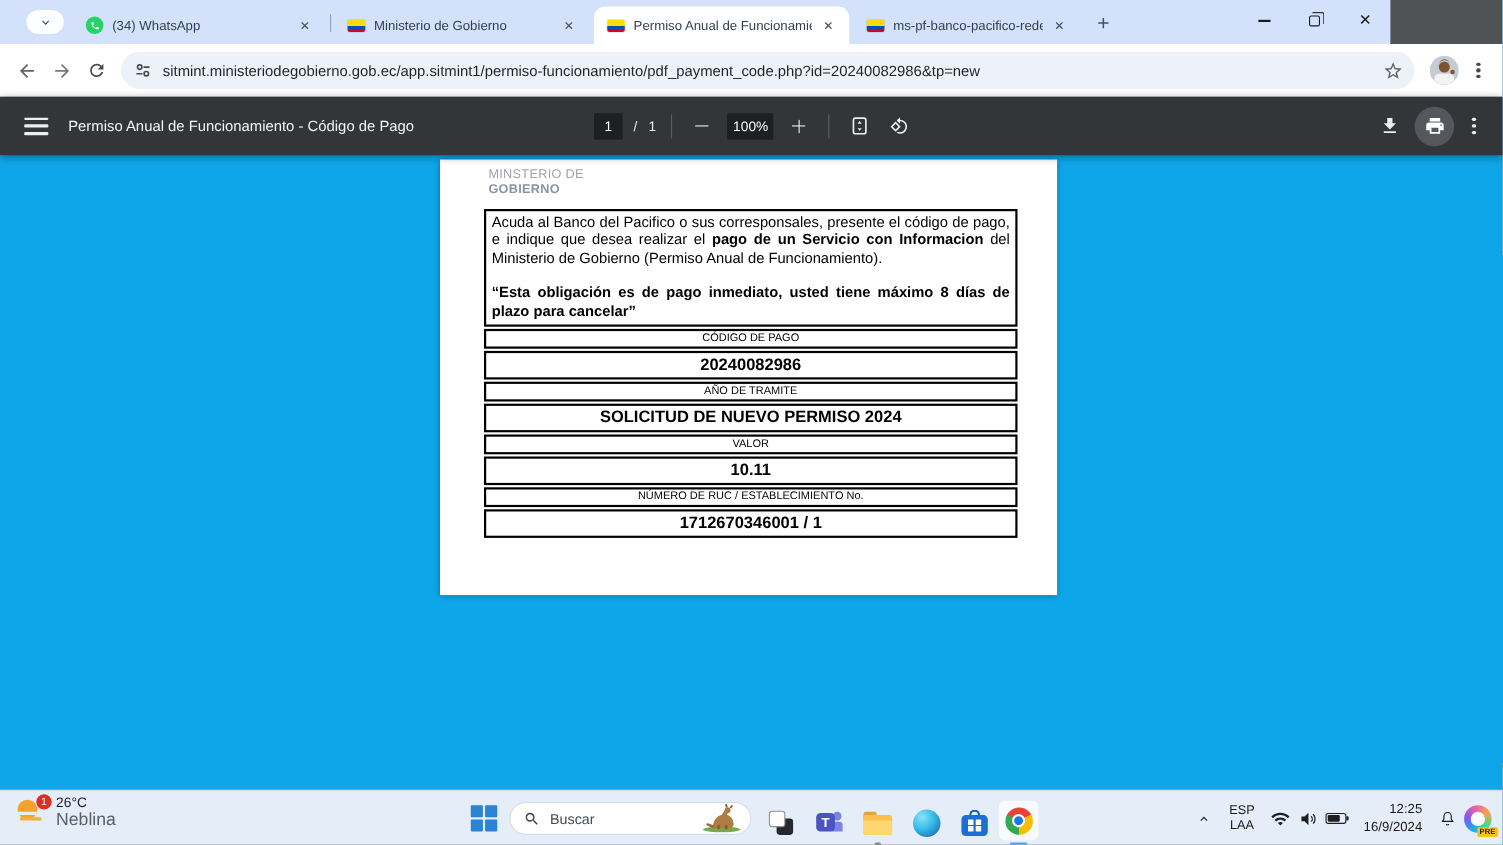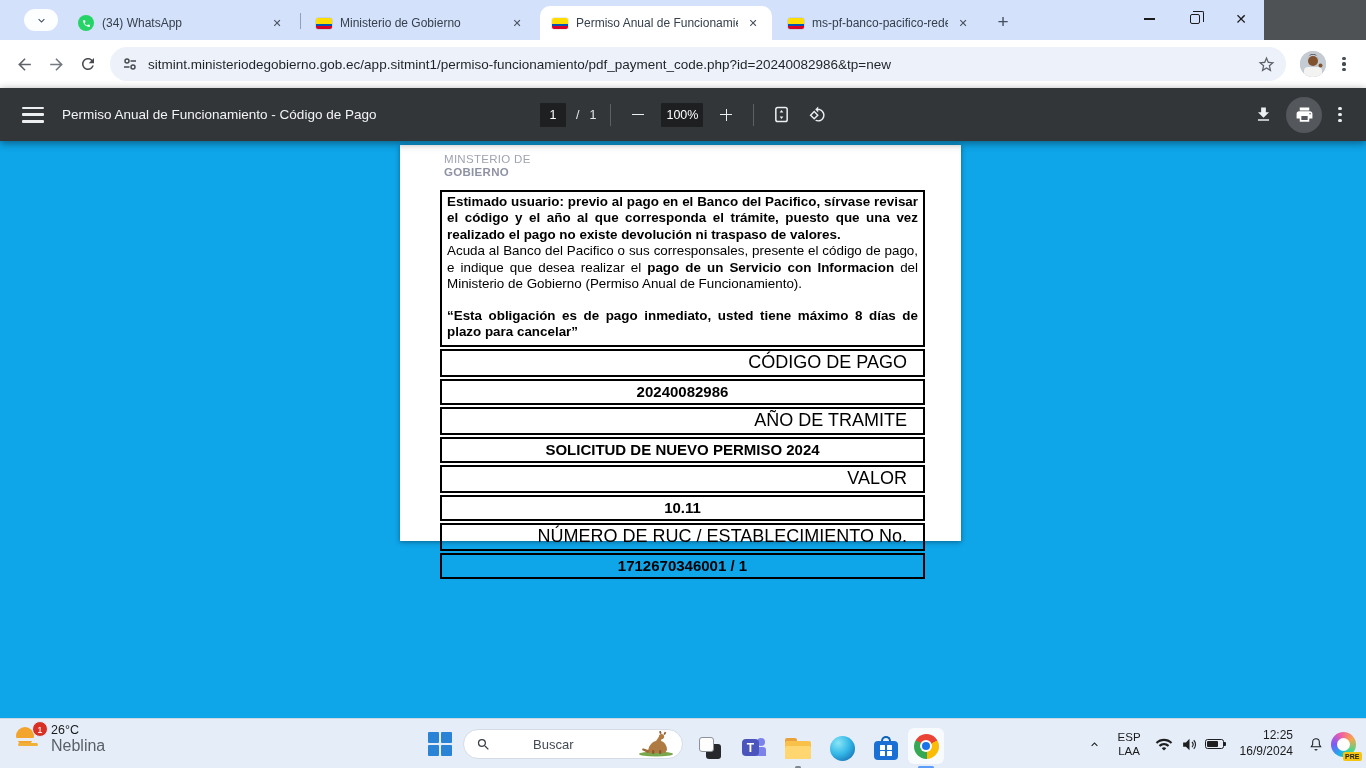--- a/index.html
+++ b/index.html
@@ -57,33 +57,33 @@
   .viewer { position:absolute; left:0; top:141px; width:1366px; height:577px; background:#0ea5e9; }
   .page { position:absolute; left:400px; top:4px; width:561px; height:396px; background:#ffffff; box-shadow:0 1px 5px rgba(0,0,0,.4); }
   .doclogo { position:absolute; left:44px; top:8px; color:#a0a2b0; line-height:1.15; }
   .doclogo .l1 { font-size:11.5px; letter-spacing:.3px; font-weight:400; }
   .doclogo .l2 { font-size:11.5px; letter-spacing:.3px; font-weight:bold; color:#8e92a2; }
   .doccontent { position:absolute; left:40px; top:45px; width:485px; }
   .noticebox { border:2px solid #000; padding:2px 5px 4px 5px; font-size:13.4px; line-height:1.23; color:#000; }
   .noticebox p { text-align:justify; }
   .deadline { font-weight:bold; text-align:center; margin-top:15px; }
   .doc-row { border:2px solid #000; margin-top:2px; text-align:center; color:#000; }
-  .doc-row.lab { font-size:18px; padding:1px 16px 2px;text-align:right; }
+  .doc-row.lab { font-size:10px; padding:1px 0 2px; }
   .doc-row.val { font-size:15px; font-weight:bold; padding:2px 0 3px; }
   .b { font-weight:bold; }
 
   
   .taskbar { position:absolute; left:0; top:718px; width:1366px; height:50px; background:#e4edf8; border-top:1px solid #ccd6e4; }
   .weather { position:absolute; left:10px; top:4px; display:flex; align-items:center; gap:7px; cursor:pointer; }
   .weather .txt1 { font-size:12.5px; color:#1a1a1a; }
   .weather .txt2 { font-size:16px; color:#5b5f66; }
   .wbadge { position:absolute; left:22px; top:-2px; width:16px; height:16px; border-radius:50%; background:#d93025; color:#fff; font-size:9.5px; display:flex; align-items:center; justify-content:center; border:1.5px solid #e4edf8; }
   .start-btn { position:absolute; left:428px; top:13px; width:24px; height:24px; display:grid; grid-template-columns:1fr 1fr; grid-template-rows:1fr 1fr; gap:2px; cursor:pointer; }
   .start-btn i { background:#2a83d4; border-radius:1px; }
-  .tsearch { position:absolute; left:463px; top:10px; width:220px; height:30px; background:#ffffff; border:1px solid #d5dce6; border-radius:15px; display:flex; align-items:center; padding:0 4px 0 12px; cursor:text;gap:33px; }
+  .tsearch { position:absolute; left:463px; top:10px; width:220px; height:30px; background:#ffffff; border:1px solid #d5dce6; border-radius:15px; display:flex; align-items:center; padding:0 4px 0 12px; cursor:text; }
   .tsearch .ph { font-size:13px; color:#444a52; flex:1; margin-left:9px; }
   .tb-app { position:absolute; top:11px; width:36px; height:36px; display:flex; align-items:center; justify-content:center; cursor:pointer; border-radius:6px; }
   .tb-app.activeapp { background:rgba(255,255,255,.75); top:9px; }
   .run-dash { position:absolute; left:50%; transform:translateX(-50%); bottom:-3px; width:6px; height:3px; border-radius:2px; background:#80868d; }
   .run-dash.blue { width:16px; background:#5a9cf8; bottom:-5px; }
   .tray { position:absolute; right:0; top:0; height:50px; display:flex; align-items:center; }
   .tray-item { display:flex; align-items:center; justify-content:center; cursor:pointer; }
   .lang { text-align:center; font-size:11.5px; color:#1b1b1b; line-height:1.25; margin:0 10px; }
   .battery { width:19px; height:10px; border:1.4px solid #1f1f1f; border-radius:2.5px; position:relative; margin:0 2px; }
   .battery:after { content:''; position:absolute; right:-3.5px; top:2px; width:2px; height:4px; background:#1f1f1f; border-radius:0 1px 1px 0; }
@@ -275,21 +275,20 @@
   </div>
 
   <div class="viewer">
     <div class="page">
       <div class="doclogo">
         <div class="l1">MINSTERIO DE</div>
         <div class="l2">GOBIERNO</div>
       </div>
       <div class="doccontent">
         <div class="noticebox">
-          <p class="b">Estimado usuario: previo al pago en el Banco del Pacifico, sírvase revisar el código y el año al que corresponda el trámite, puesto que una vez realizado el pago no existe devolución ni traspaso de valores.</p>
           <p><span>Acuda al Banco del Pacifico o sus corresponsales, presente el código de pago, e indique que desea realizar el </span><span class="b">pago de un Servicio con Informacion</span><span> del Ministerio de Gobierno (Permiso Anual de Funcionamiento).</span></p>
           <p class="deadline">“Esta obligación es de pago inmediato, usted tiene máximo 8 días de plazo para cancelar”</p>
         </div>
         <div class="doc-row lab">CÓDIGO DE PAGO</div>
         <div class="doc-row val">20240082986</div>
         <div class="doc-row lab">AÑO DE TRAMITE</div>
         <div class="doc-row val">SOLICITUD DE NUEVO PERMISO 2024</div>
         <div class="doc-row lab">VALOR</div>
         <div class="doc-row val">10.11</div>
         <div class="doc-row lab">NÚMERO DE RUC / ESTABLECIMIENTO No.</div>

